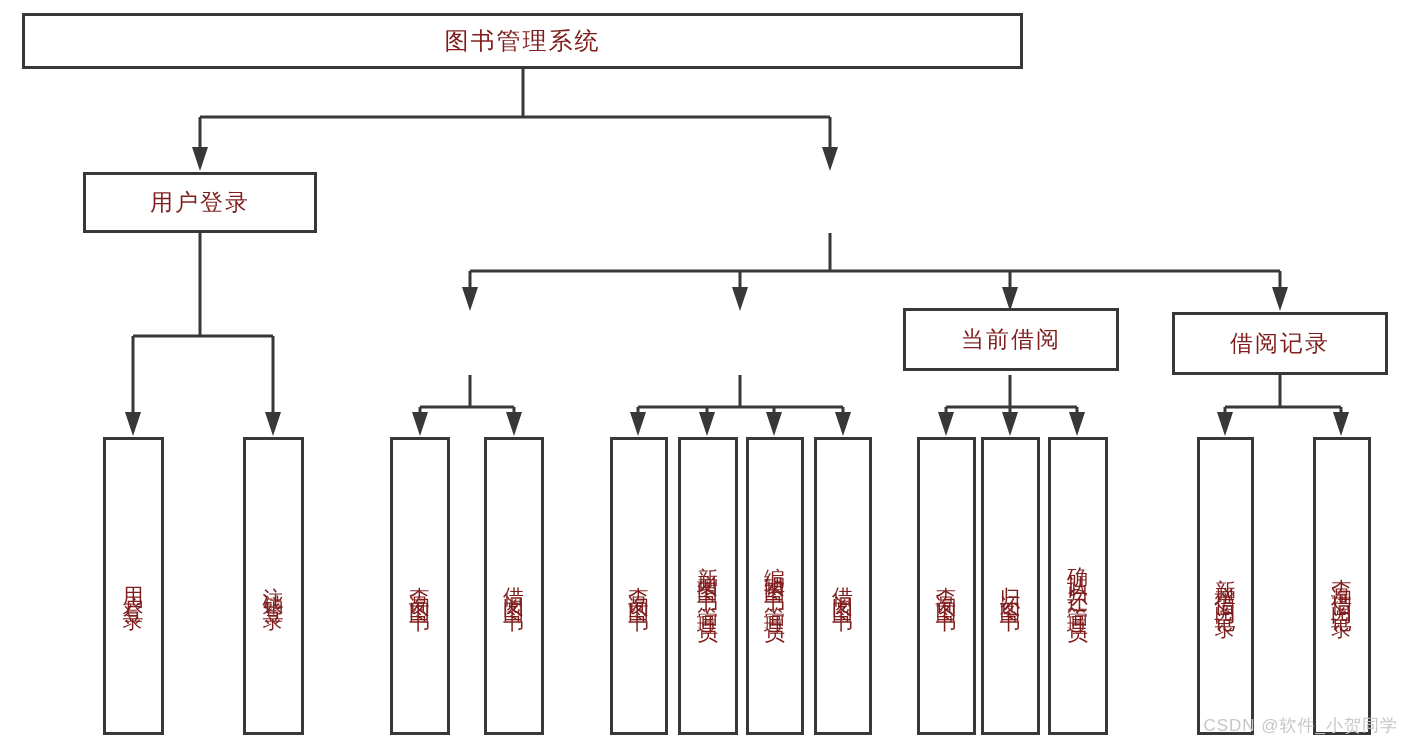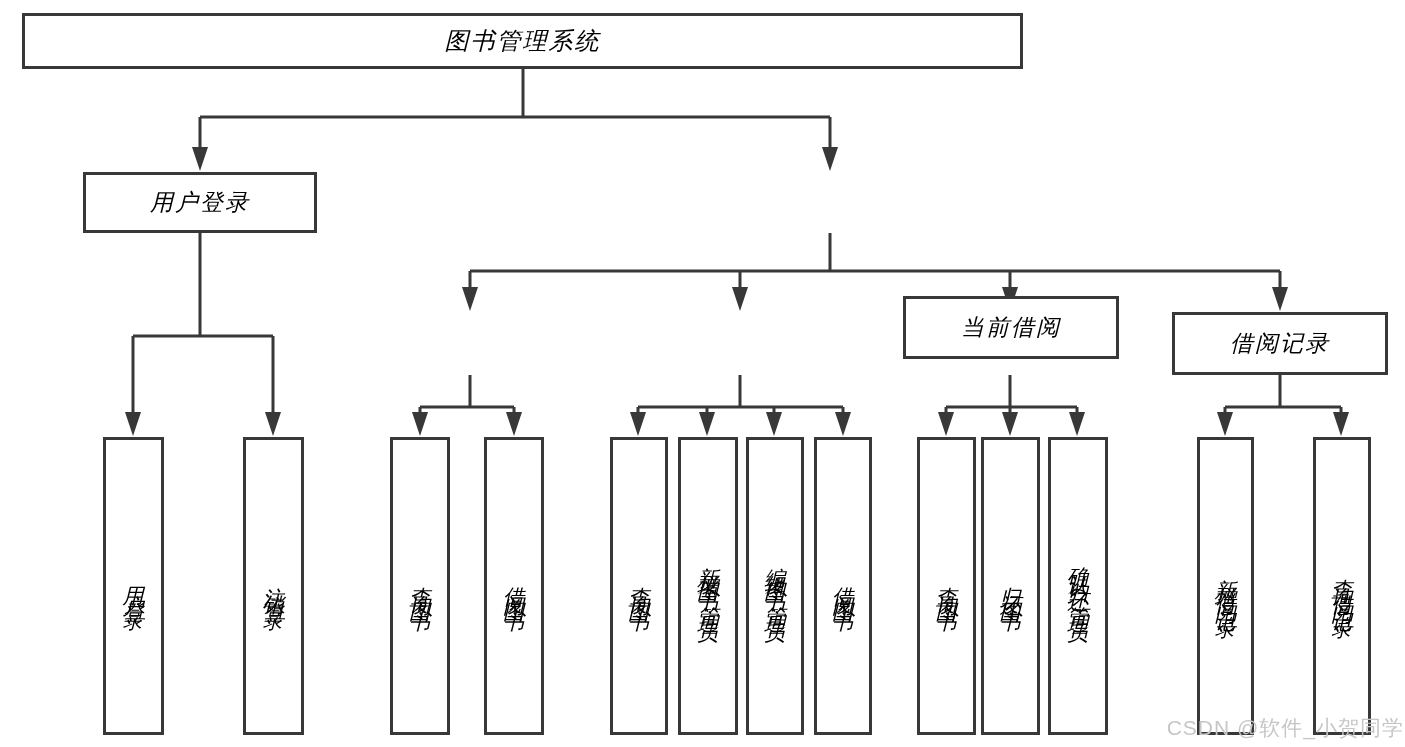--- a/index.html
+++ b/index.html
@@ -12,38 +12,37 @@
   }
   #connectors{position:absolute;left:0;top:0;width:1405px;height:747px;z-index:1;}
   #connectors path{stroke:#383838;stroke-width:3;fill:none;}
   #connectors polygon{fill:#383838;stroke:none;}
   .node{
     position:absolute;
     box-sizing:border-box;
     border:3px solid #383838;
     background:#ffffff;
     display:flex;align-items:center;justify-content:center;
-    color:#000000;
+    color:#7f1d1d;
     z-index:2;
-    font-style:italic;
   }
   .h-node{font-size:23px;letter-spacing:2px;white-space:nowrap;}
   .root-node{font-size:24px;}
   .leaf{
     top:437px;height:298px;
     writing-mode:vertical-rl;
     font-size:21px;
     letter-spacing:8px;
     line-height:1;
   }
   #watermark{
     position:absolute;
-    right:1px;top:714px;
+    right:7px;top:714px;
     z-index:5;
-    font-size:21px;
+    font-size:17px;
     letter-spacing:1px;
     color:#c6c6c6;
     white-space:nowrap;
   }
 </style>
 </head>
 <body>
 
 <div id="canvas">
 
@@ -80,21 +79,21 @@
 
     <path d="M1280 375 V407 M1225 407 H1341 M1225 407 V414 M1341 407 V414"></path>
     <polygon points="1217,412 1233,412 1225,436"></polygon>
     <polygon points="1333,412 1349,412 1341,436"></polygon>
   </svg>
 
   <div class="node h-node root-node" style="left:22px;top:13px;width:1001px;height:56px">图书管理系统</div>
 
   <div class="node h-node" style="left:83px;top:172px;width:234px;height:61px">用户登录</div>
 
-  <div class="node h-node" style="left:903px;top:296px;width:216px;height:63px">当前借阅</div>
+  <div class="node h-node" style="left:903px;top:308px;width:216px;height:63px">当前借阅</div>
   <div class="node h-node" style="left:1172px;top:312px;width:216px;height:63px">借阅记录</div>
 
   <div class="node leaf" style="left:103px;width:61px">用户登录</div>
   <div class="node leaf" style="left:243px;width:61px">注销登录</div>
 
   <div class="node leaf" style="left:390px;width:60px">查询图书</div>
   <div class="node leaf" style="left:484px;width:60px">借阅图书</div>
 
   <div class="node leaf" style="left:610px;width:58px">查询图书</div>
   <div class="node leaf" style="left:678px;width:60px">新增图书（管理员）</div>

